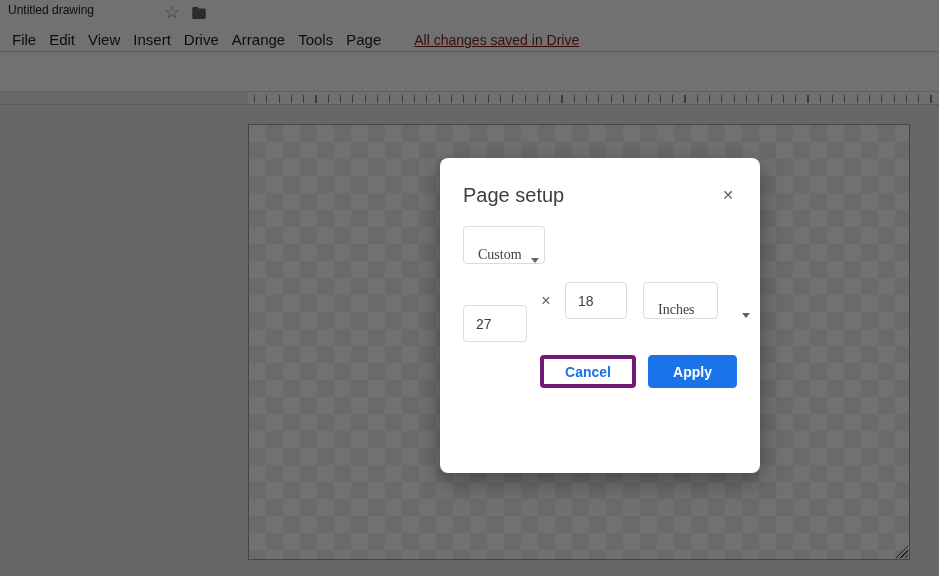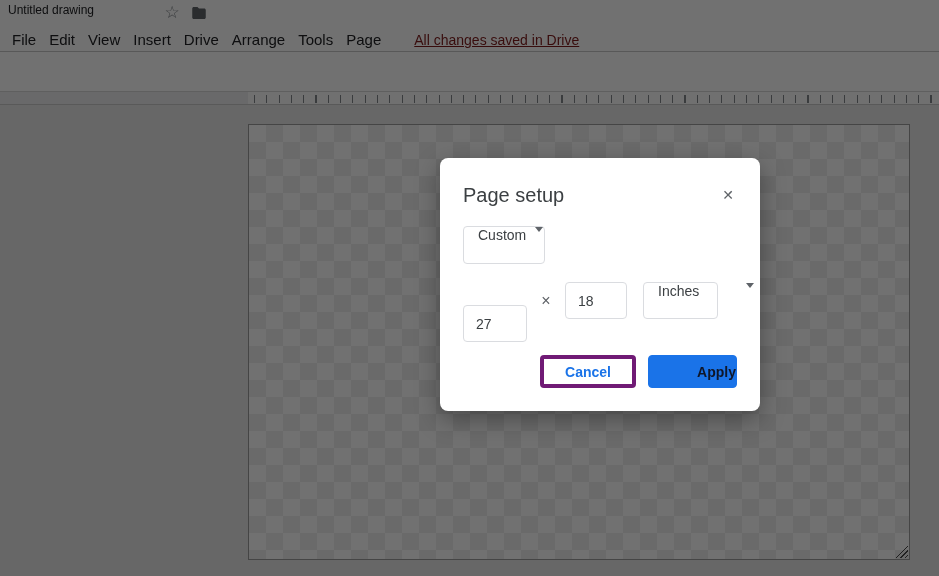--- a/index.html
+++ b/index.html
@@ -40,48 +40,48 @@
           border:1px solid #9b9b9b;
           background:conic-gradient(#efefef 90deg, #ffffff 90deg 180deg, #efefef 180deg 270deg, #ffffff 270deg);
           background-size:34px 34px; }
   .resize-handle { position:absolute; right:1px; bottom:1px; width:14px; height:14px;
           background:repeating-linear-gradient(135deg, transparent 0 2px, #4a4a4a 2px 3px);
           clip-path:polygon(100% 0, 100% 100%, 0 100%); }
 
   
   .overlay { position:absolute; inset:0; background:rgba(0,0,0,0.555); z-index:10; }
 
-  .dialog { position:absolute; left:440px; top:158px; width:320px; height:253px;
+  .dialog { position:absolute; left:440px; top:158px; width:320px; height:315px;
             background:#fff; border-radius:8px; z-index:20;
             box-shadow:0 8px 24px rgba(0,0,0,0.35); }
   .dialog-title { position:absolute; left:23px; top:26px; font-size:20px; color:#3c4043; }
   .dialog-close { position:absolute; right:23px; top:28px; width:18px; height:18px;
                   font-size:14px; color:#5f6368; text-align:center; line-height:18px; cursor:pointer; }
 
   .field { border:1px solid #dadce0; border-radius:4px; background:#fff;
            font-size:14px; color:#3c4043; font-family:"Liberation Sans", sans-serif; }
-  .select { position:absolute; display:flex; align-items:flex-start; cursor:pointer; }
+  .select { position:absolute; display:flex; align-items:flex-end; cursor:pointer;font-family:Liberation Serif, serif; }
   .select .label { padding-left:14px; }
   .select .sel-caret { width:0; height:0; margin-left:9px;
            border-left:4px solid transparent; border-right:4px solid transparent;
            border-top:5px solid #5f6368; }
   .preset-select { left:23px; top:68px; width:82px; height:38px; }
   .unit-select { left:203px; top:124px; width:75px; height:37px;gap:38px; }
 
   .dim-input { position:absolute; top:124px; height:37px; padding-left:12px; outline:none; }
   .w-input { left:23px; width:64px;margin-top:23px; }
   .h-input { left:125px; width:62px; }
   .dim-x { position:absolute; left:87px; top:124px; width:38px; height:37px;
            display:flex; align-items:center; justify-content:center;
            font-size:16px; color:#5f6368; }
 
   .btn { position:absolute; top:197px; height:33px; border-radius:4px; font-size:14px;
          font-weight:bold; font-family:"Liberation Sans", sans-serif; cursor:pointer; }
   .btn-cancel { left:100px; width:96px; background:#fff; border:4px solid #701a75; color:#1a73e8; }
-  .btn-apply { left:208px; width:89px; background:#1a73e8; border:1px solid #1a73e8; color:#0f172a;text-align:right; }
+  .btn-apply { left:208px; width:89px; background:#1a73e8; border:1px solid #1a73e8; color:#ffffff; }
 </style>
 </head>
 <body>
 
 <div class="chrome">
 
   <div class="titlebar">
     <div class="doc-title">Untitled drawing</div>
     <div class="star">☆</div>
     <div class="folder">

